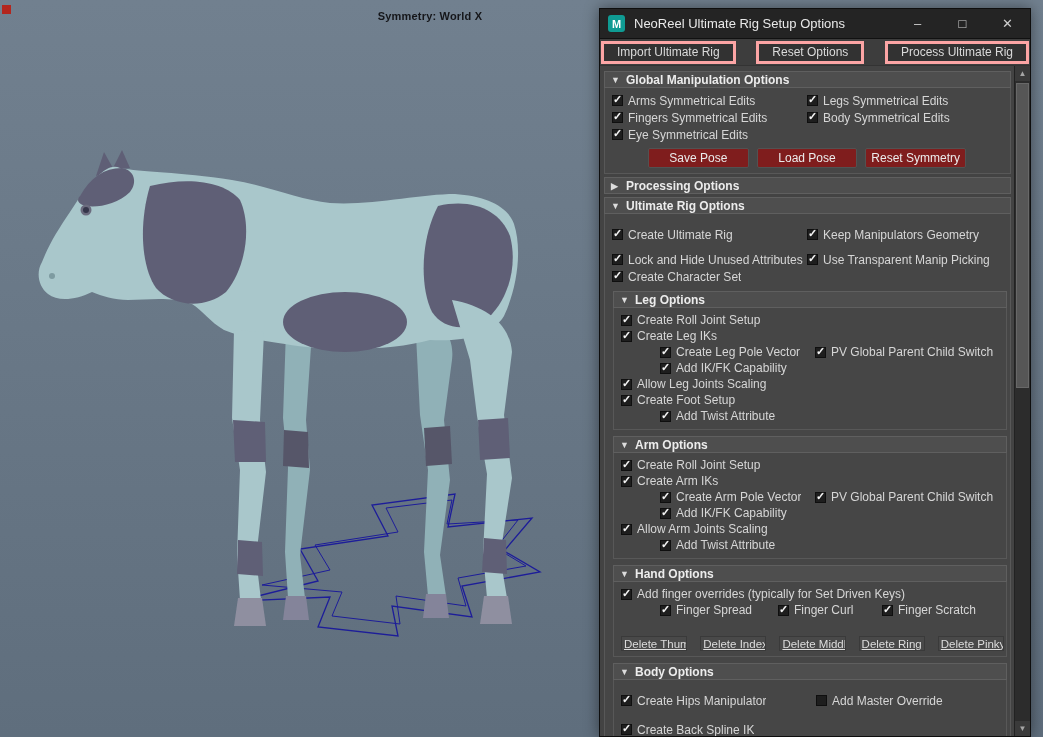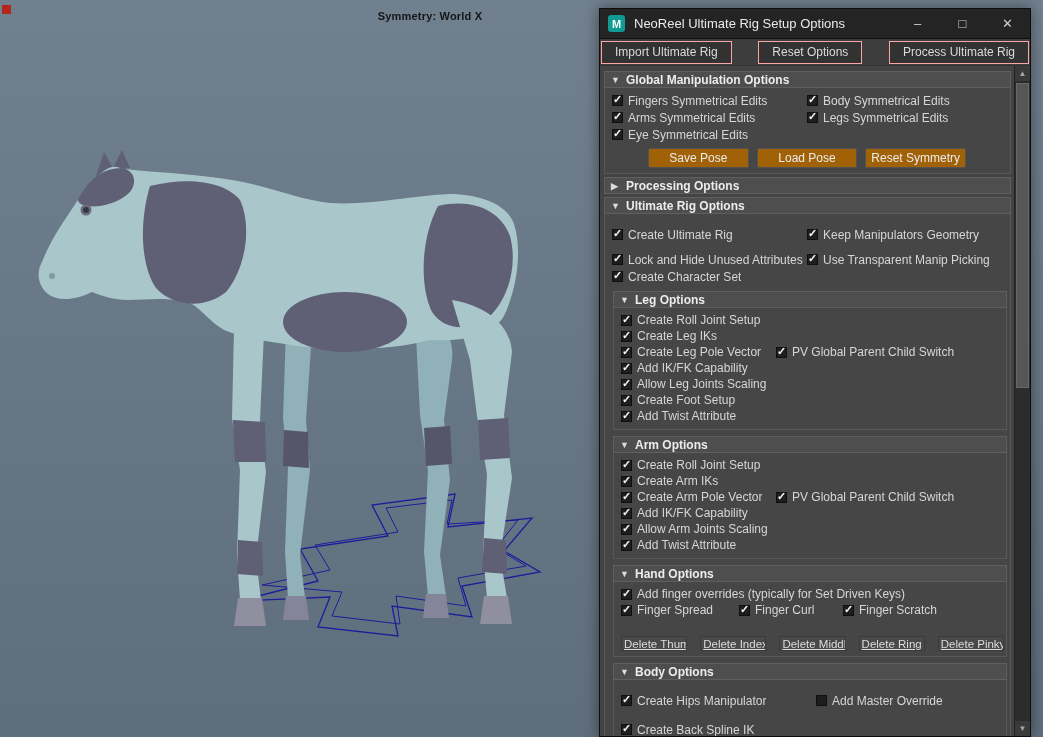--- a/index.html
+++ b/index.html
@@ -34,21 +34,21 @@
   }
   .win-title { flex:1; color:#e9e9e9; font-size:13px; white-space:nowrap; overflow:hidden; }
   .winbtns { display:flex; height:100%; }
   .winbtn { width:45px; height:100%; display:flex; align-items:center; justify-content:center;
     color:#cfcfcf; font-size:13px; cursor:default; }
   .actionbar {
     flex:0 0 27px; background:#3d3d3d; display:flex; align-items:center;
     justify-content:space-between; padding:0 1px; border-bottom:1px solid #333;
   }
   .abtn {
-    background:#323232; border:1px solid #fca5a5; color:#dadada; font-size:12px;
+    background:#323232; border:3px solid #fca5a5; color:#dadada; font-size:12px;
     height:23px; padding:0 13px; display:flex; align-items:center; white-space:nowrap;
   }
   .main { flex:1; display:flex; min-height:0; }
   .content { flex:1; min-width:0; padding:2px 3px 0 4px; overflow:hidden; }
   .vscroll { flex:0 0 15px; background:#2c2c2c; border-left:1px solid #222;
     display:flex; flex-direction:column; align-items:center; }
   .sbtn { width:15px; height:15px; background:#3a3a3a; color:#a5a5a5; font-size:8px;
     display:flex; align-items:center; justify-content:center; flex:0 0 auto; }
   .sthumb { width:13px; height:305px; background:#565656; border:1px solid #686868; margin-top:2px; }
   .sspacer { flex:1; }
@@ -65,37 +65,37 @@
   .subwrap { margin:6px 1px 0 1px; }
 
   
   .crow { display:flex; align-items:center; height:17px; }
   .crow.sm { height:16px; }
   .cell { display:flex; align-items:center; min-width:0; white-space:nowrap; }
   .w1 { width:195px; flex:0 0 auto; }
   .w2 { width:155px; flex:0 0 auto; }
   .w3 { width:118px; flex:0 0 auto; }
   .w4 { width:104px; flex:0 0 auto; }
-  .ind { }
+  .ind { margin-left:39px; }
   .cb {
     width:11px; height:11px; background:#1e1e1e; border:1px solid #0f0f0f;
     margin-right:5px; position:relative; flex:0 0 auto;
   }
   .cb.checked::after {
     content:"✓"; position:absolute; left:0px; top:-3px;
     color:#f2f2f2; font-size:11px; font-weight:bold;
   }
   .clabel { color:#d6d6d6; font-size:12px; overflow:hidden; }
   .gap8 { margin-top:8px; }
   .gap10 { margin-top:12px; }
 
   
   .btnrow3 { display:flex; gap:8px; margin:5px 42px 0 36px; }
   .mbtn {
-    flex:1; height:20px; background:#a16207; border:1px solid #525252; border-radius:2px;
+    flex:1; height:20px; background:#7f1d1d; border:1px solid #525252; border-radius:2px;
     color:#ebebeb; font-size:12px; display:flex; align-items:center; justify-content:center;
     white-space:nowrap;
   }
   .delrow { display:flex; gap:13px; margin-top:18px;text-align:center; }
   .dbtn {
     flex:1; height:15px; background:#494949; border:1px solid #3a3a3a;
     color:#dcdcdc; font-size:11.5px; display:flex; align-items:center;
     padding-left:2px; text-decoration:underline; white-space:nowrap; overflow:hidden;
   }
 </style>
@@ -171,35 +171,35 @@
     <div class="content">
 
       <div class="fheader">
         <span class="tri">▼</span>
         <span>Global Manipulation Options</span>
       </div>
       <div class="gbox">
         <div class="crow">
           <span class="cell w1">
             <span class="cb checked"></span>
-            <span class="clabel">Fingers Symmetrical Edits</span>
-          </span>
-          <span class="cell">
-            <span class="cb checked"></span>
-            <span class="clabel">Body Symmetrical Edits</span>
+            <span class="clabel">Arms Symmetrical Edits</span>
+          </span>
+          <span class="cell">
+            <span class="cb checked"></span>
+            <span class="clabel">Legs Symmetrical Edits</span>
           </span>
         </div>
         <div class="crow">
           <span class="cell w1">
             <span class="cb checked"></span>
-            <span class="clabel">Arms Symmetrical Edits</span>
-          </span>
-          <span class="cell">
-            <span class="cb checked"></span>
-            <span class="clabel">Legs Symmetrical Edits</span>
+            <span class="clabel">Fingers Symmetrical Edits</span>
+          </span>
+          <span class="cell">
+            <span class="cb checked"></span>
+            <span class="clabel">Body Symmetrical Edits</span>
           </span>
         </div>
         <div class="crow">
           <span class="cell">
             <span class="cb checked"></span>
             <span class="clabel">Eye Symmetrical Edits</span>
           </span>
         </div>
         <div class="btnrow3">
           <div class="mbtn">Save Pose</div>

